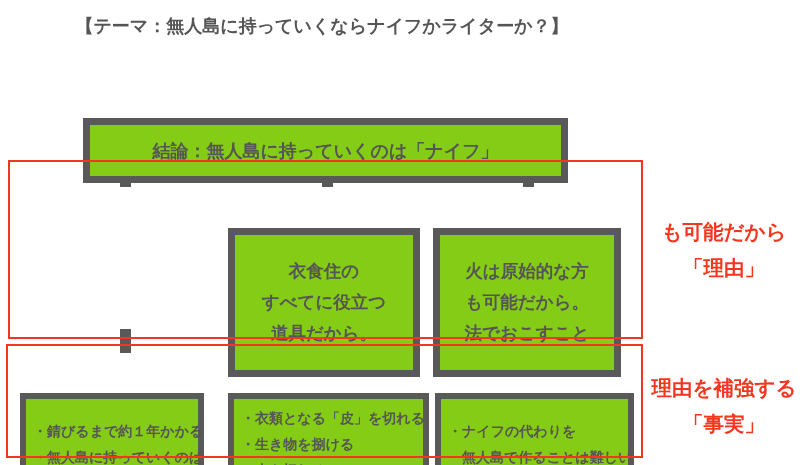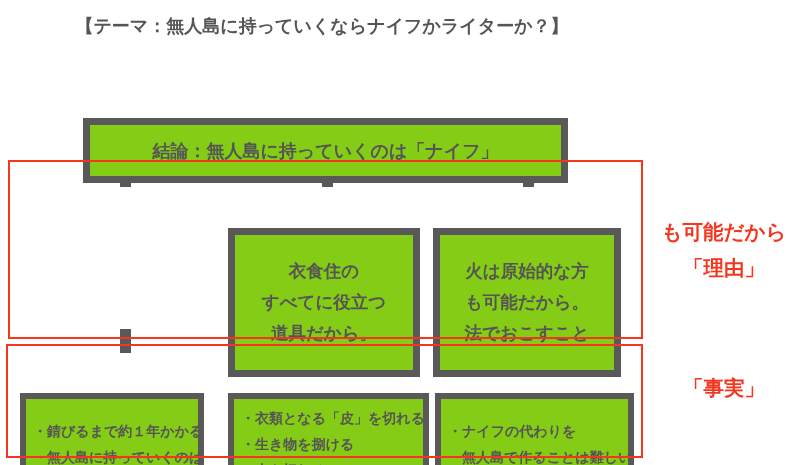--- a/index.html
+++ b/index.html
@@ -112,16 +112,17 @@
   </div>
 
   <div class="red-outline outline-reasons"></div>
   <div class="red-outline outline-facts"></div>
 
   <div class="side-label label-reasons">
     <div>も可能だから</div>
     <div>「理由」</div>
   </div>
   <div class="side-label label-facts">
+    <div>理由を補強する</div>
     <div>「事実」</div>
   </div>
 
 </div>
 
 </body></html>

